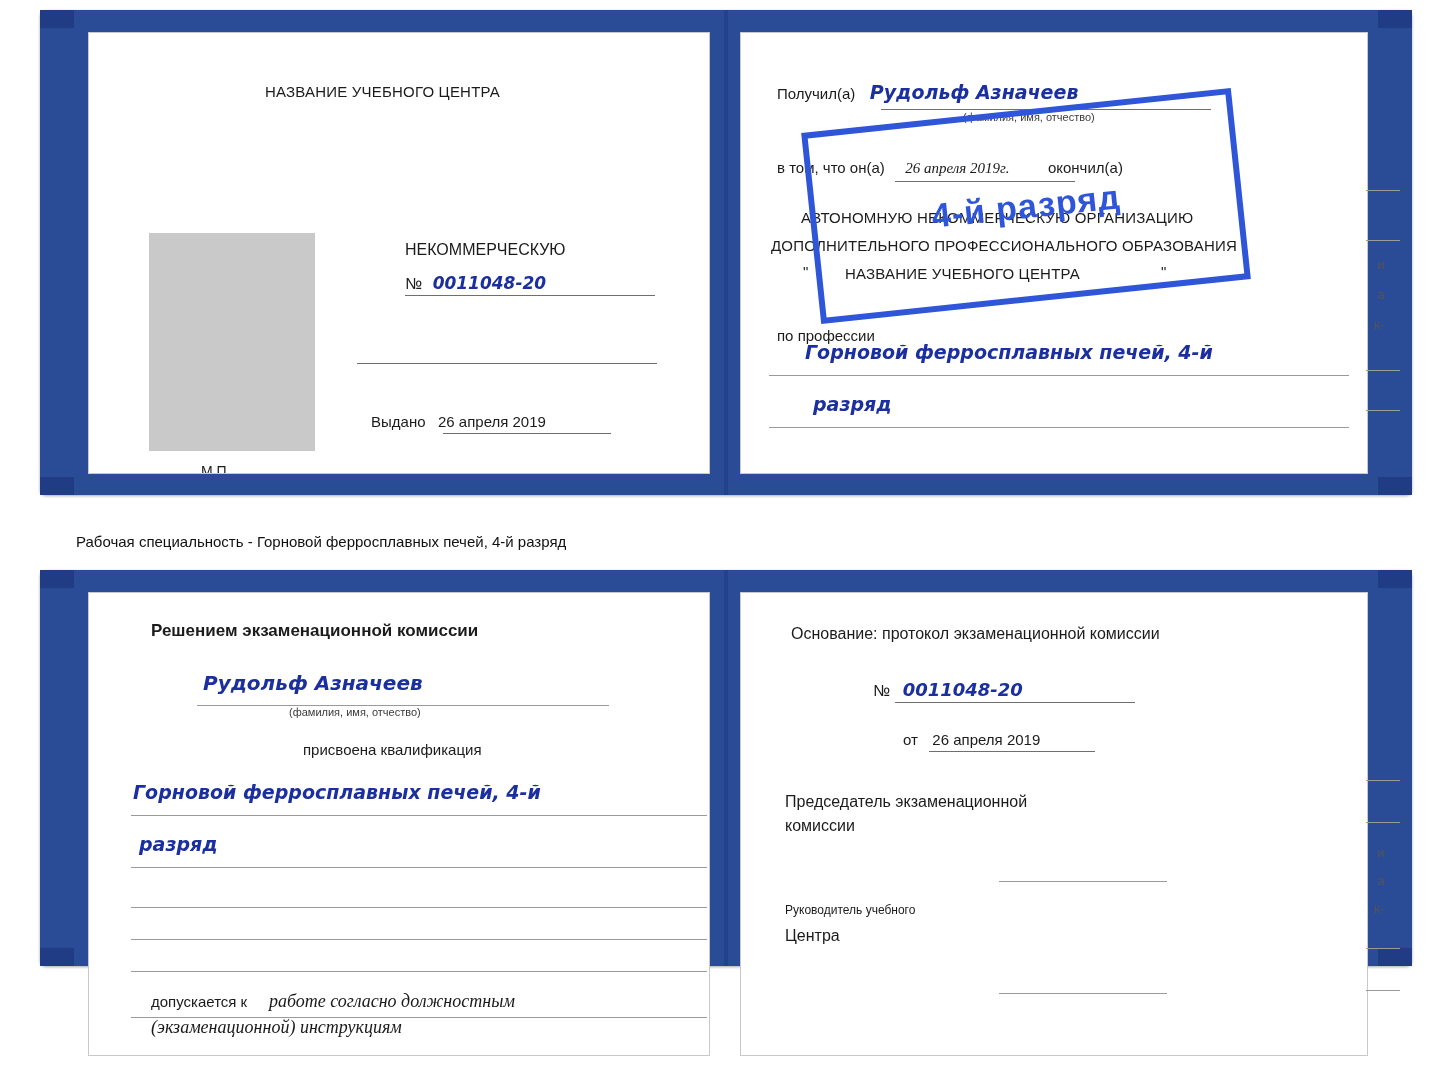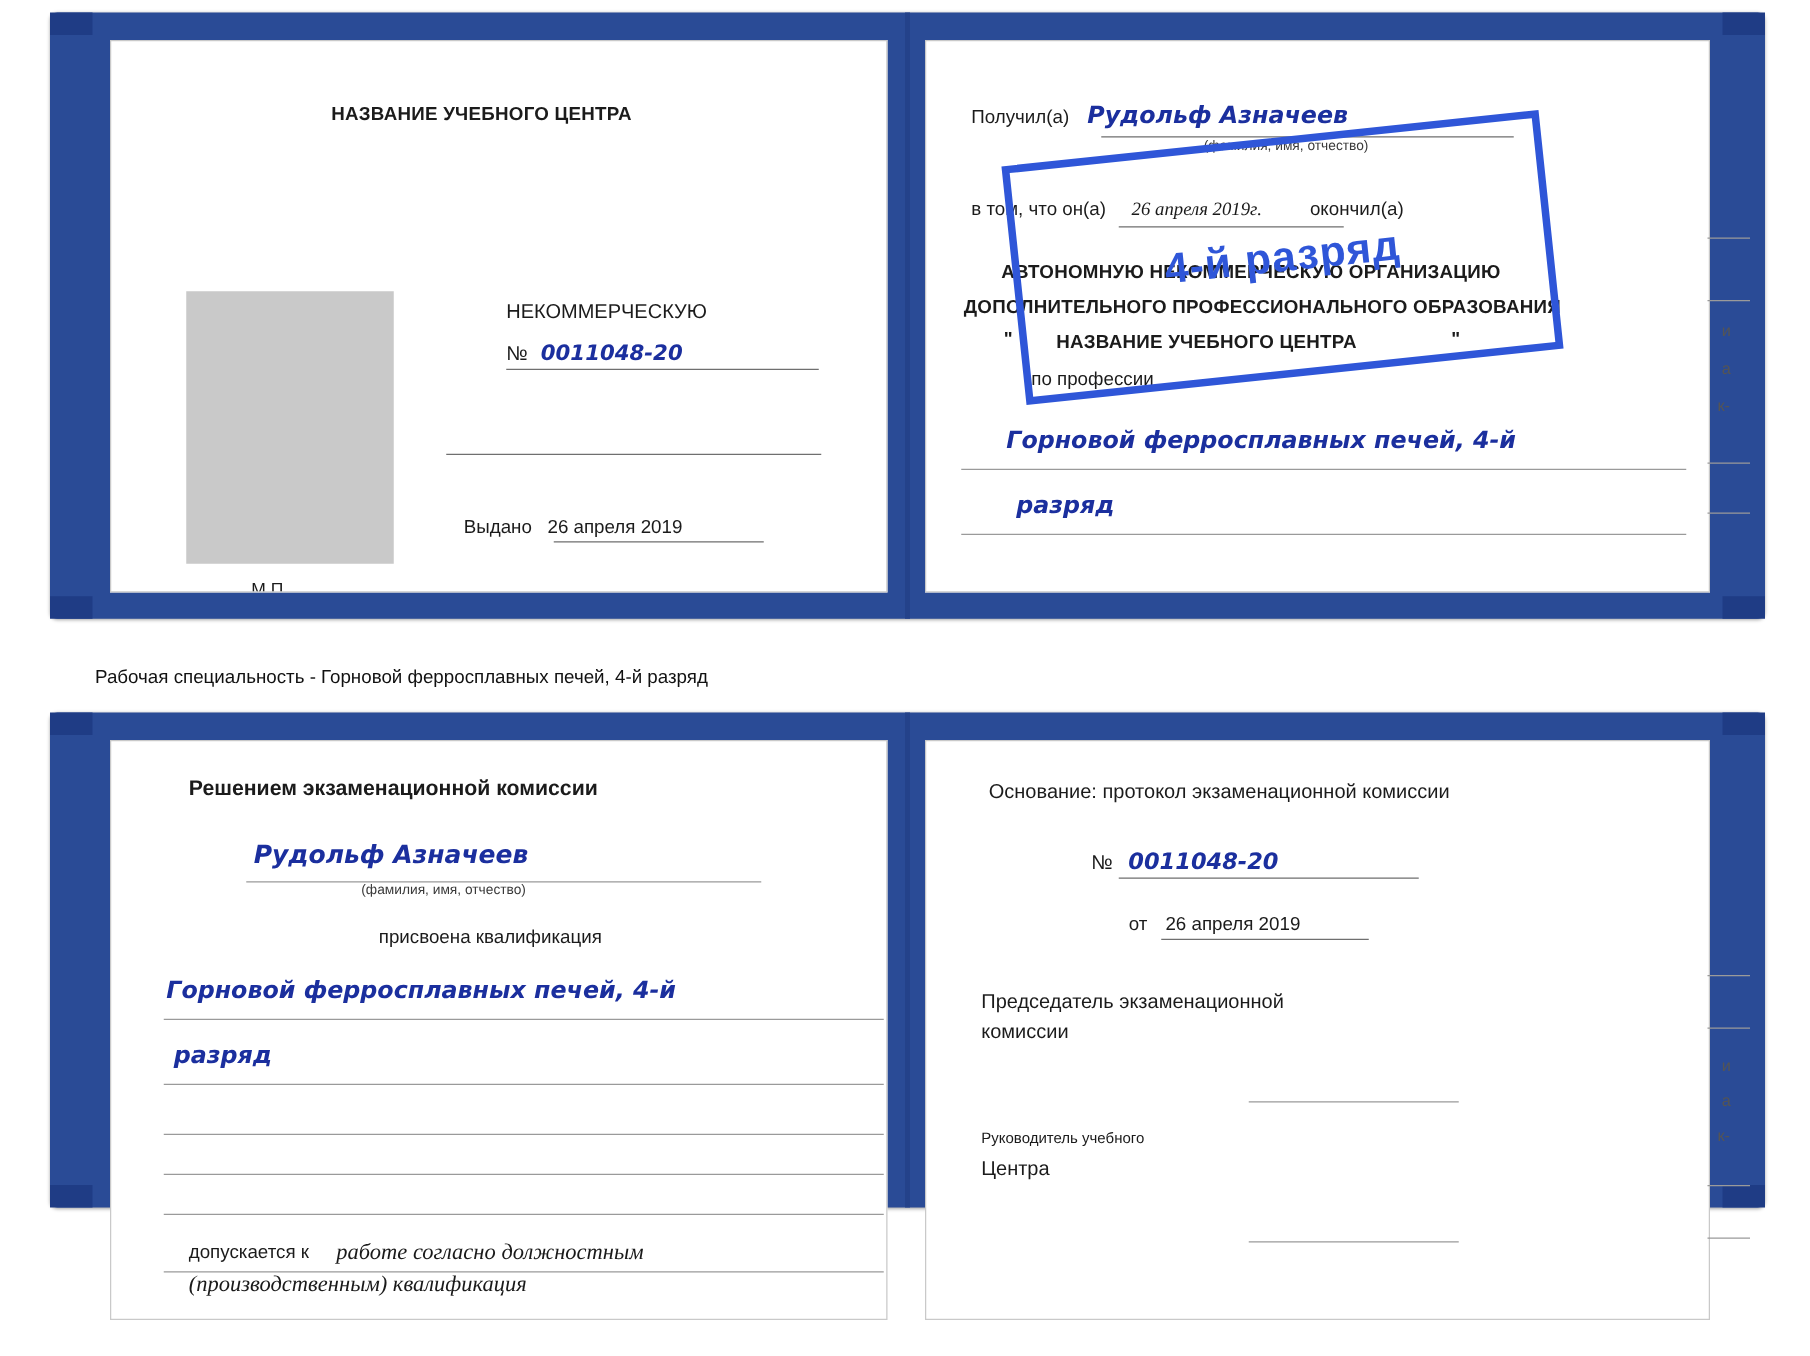--- a/index.html
+++ b/index.html
@@ -14,21 +14,21 @@
 
   .page{position:absolute;background:#ffffff;border:1px solid #c9c9c9;overflow:hidden;}
   .book.top .page.left{left:48px;top:22px;width:620px;height:440px;}
   .book.top .page.right{left:700px;top:22px;width:626px;height:440px;}
   .book.bottom .page.left{left:48px;top:22px;width:620px;height:462px;}
   .book.bottom .page.right{left:700px;top:22px;width:626px;height:462px;}
 
   .cover-fold{position:absolute;background:#1f3c85;}
 
   
-  .hdr{font-weight:bold;font-size:15px;color:#1b1b1b;letter-spacing:.2px;}
+  .hdr{font-weight:normal;font-size:15px;color:#1b1b1b;letter-spacing:.2px;}
   .lbl{font-size:15px;color:#1b1b1b;}
   .lbl-sm{font-size:11px;color:#3a3a3a;}
   .hand{font-family:"DejaVu Sans",sans-serif;color:#1b2f9e;font-style:italic;font-weight:bold;}
   .handi{font-family:"Liberation Serif",serif;font-style:italic;color:#1a1a1a;}
   .rule{border-bottom:1px solid #6f6f6f;}
   .rule-l{border-bottom:1px solid #9a9a9a;}
 
   .abs{position:absolute;}
 
   
@@ -94,21 +94,21 @@
       <span class="lbl" style="margin-left:34px;text-align:center;">окончил(а)</span>
     </div>
     <div class="abs rule" style="left:154px;top:148px;width:180px;"></div>
 
     <div class="abs hdr" style="left:60px;top:176px;">АВТОНОМНУЮ НЕКОММЕРЧЕСКУЮ ОРГАНИЗАЦИЮ</div>
     <div class="abs hdr" style="left:30px;top:204px;">ДОПОЛНИТЕЛЬНОГО ПРОФЕССИОНАЛЬНОГО ОБРАЗОВАНИЯ</div>
     <div class="abs hdr" style="left:62px;top:230px;">"</div>
     <div class="abs hdr" style="left:104px;top:232px;">НАЗВАНИЕ УЧЕБНОГО ЦЕНТРА</div>
     <div class="abs hdr" style="left:420px;top:230px;">"</div>
 
-    <div class="abs lbl" style="left:36px;top:262px;margin-left:48px;">по профессии</div>
+    <div class="abs lbl" style="left:36px;top:294px;">по профессии</div>
 
     <div class="abs hand" style="left:64px;top:308px;font-size:19px;">Горновой ферросплавных печей, 4-й</div>
     <div class="abs rule-l" style="left:28px;top:342px;width:580px;"></div>
 
     <div class="abs hand" style="left:72px;top:360px;font-size:19px;">разряд</div>
     <div class="abs rule-l" style="left:28px;top:394px;width:580px;"></div>
   </div>
 
   <div class="edgecol" style="left:1332px;top:240px;">и</div>
   <div class="edgecol" style="left:1332px;top:270px;">а</div>
@@ -148,21 +148,21 @@
     <div class="abs hand" style="left:50px;top:240px;font-size:19px;">разряд</div>
     <div class="abs rule-l" style="left:42px;top:274px;width:576px;"></div>
 
     <div class="abs rule-l" style="left:42px;top:314px;width:576px;"></div>
     <div class="abs rule-l" style="left:42px;top:346px;width:576px;"></div>
     <div class="abs rule-l" style="left:42px;top:378px;width:576px;"></div>
 
     <div class="abs lbl" style="left:62px;top:400px;font-size:15px;">допускается к</div>
     <div class="abs handi" style="left:180px;top:398px;font-size:18px;">работе согласно должностным</div>
     <div class="abs rule-l" style="left:42px;top:424px;width:576px;"></div>
-    <div class="abs handi" style="left:62px;top:424px;font-size:18px;">(производственным) квалификация</div>
+    <div class="abs handi" style="left:62px;top:424px;font-size:18px;">(экзаменационной) инструкциям</div>
   </div>
 
   <div class="page right">
     <div class="abs lbl" style="left:50px;top:32px;font-size:16px;">Основание: протокол экзаменационной комиссии</div>
 
     <div class="abs" style="left:132px;top:86px;">
       <span class="lbl" style="font-size:16px;">№</span>
       <span class="hand" style="font-size:18px;margin-left:8px;">0011048-20</span>
       <div class="rule" style="margin-top:2px;margin-left:22px;width:240px;"></div>
     </div>

